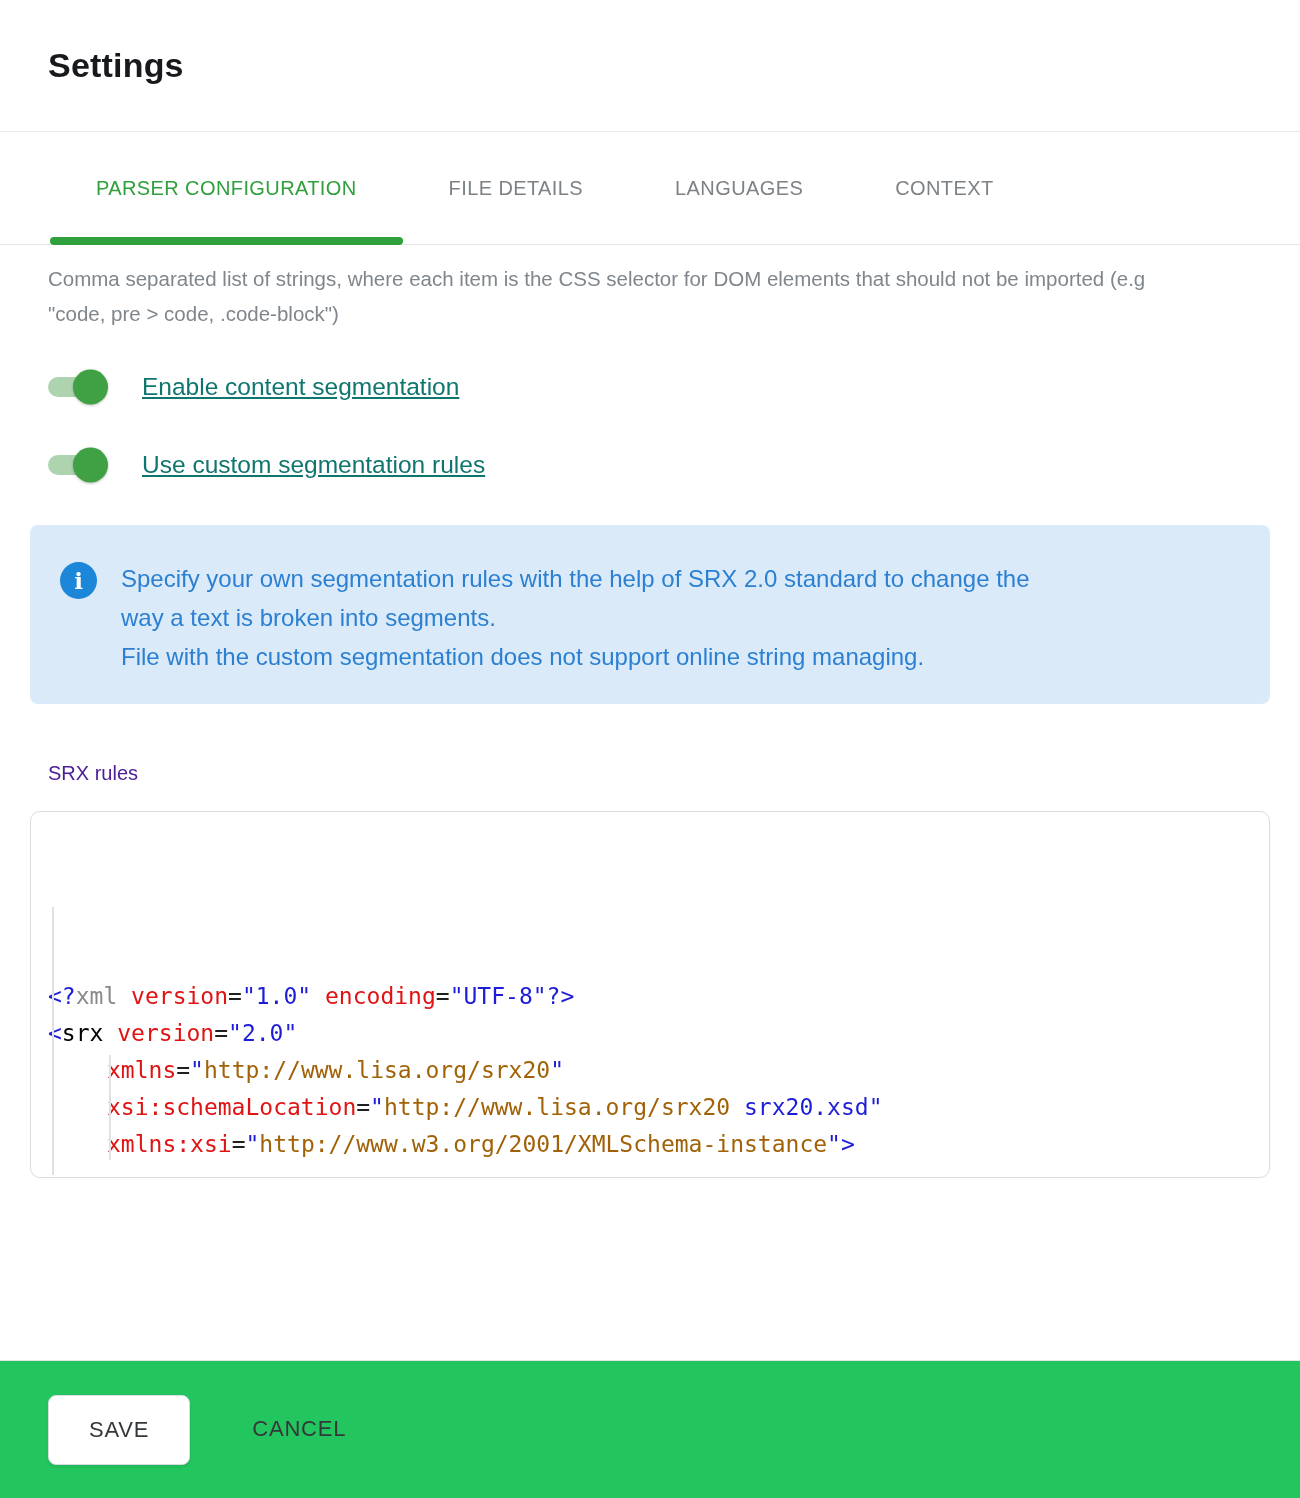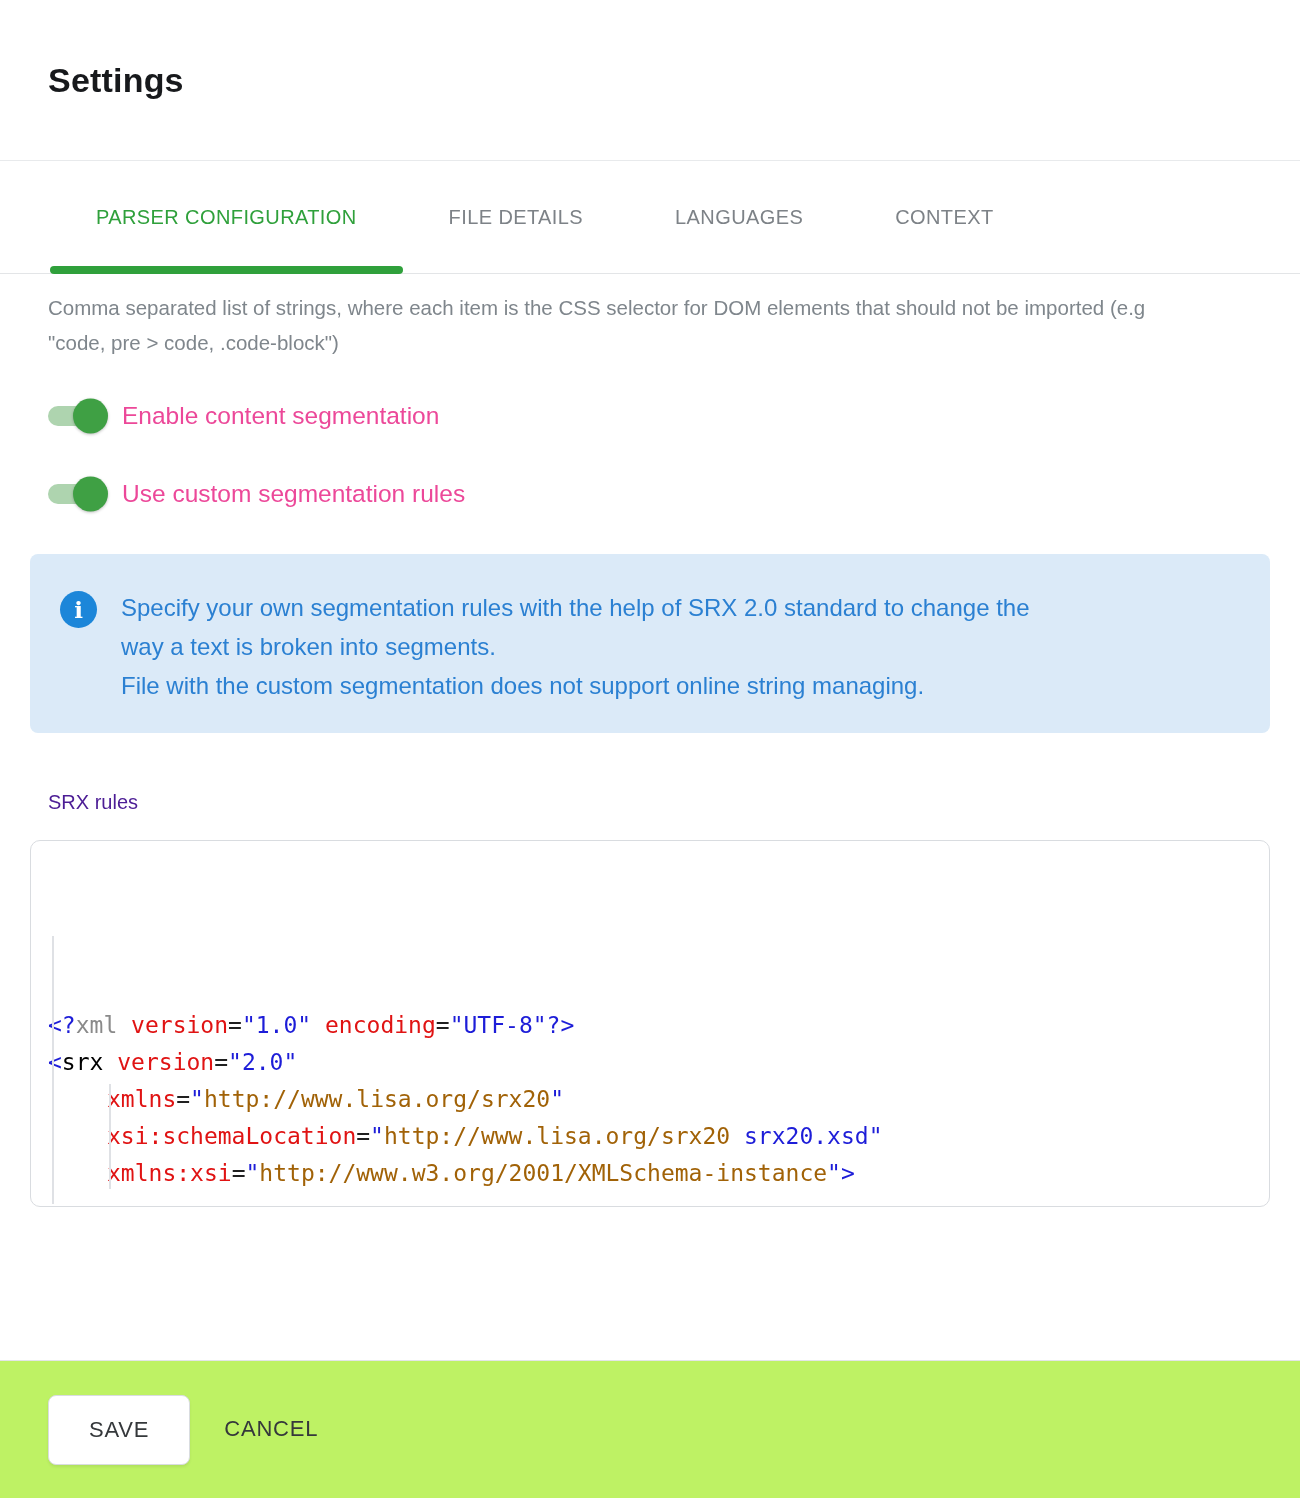--- a/index.html
+++ b/index.html
@@ -8,21 +8,21 @@
     font-family: "Liberation Sans", sans-serif;
     background: #ffffff;
     color: #232629;
     overflow: hidden;
     display: flex;
     flex-direction: column;
   }
 
   
   .dlg-header {
-    height: 161px;
+    height: 132px;
     flex: 0 0 auto;
     display: flex;
     align-items: center;
     padding: 0 48px;
     border-bottom: 1px solid #e8eaec;
   }
   .dlg-title { font-size: 34px; font-weight: 700; color: #17191c; letter-spacing: 0.2px; }
 
   
   .tabs {
@@ -79,21 +79,21 @@
     background: #aed4af;
   }
   .switch-thumb {
     position: absolute; top: 50%; right: -8px;
     width: 35px; height: 35px;
     transform: translateY(-50%);
     border-radius: 50%;
     background: #3fa044;
     box-shadow: 0 1px 3px rgba(0,0,0,0.25);
   }
-  .toggle-label { margin-left: 22px; font-size: 24.5px; color: #ec4899; }
+  .toggle-label { margin-left: 42px; font-size: 24.5px; color: #0f766e; text-decoration: underline; }
 
   
   .info-box {
     margin: 38px 30px 0 30px;
     background: #dbeaf8;
     border-radius: 8px;
     padding: 34px 36px 28px 30px;
     display: flex;
     align-items: flex-start;
   }
@@ -144,21 +144,22 @@
   .guide-2 { left: 78px; top: 243px; height: 105px; }
 
   
   .dlg-footer {
     flex: 0 0 auto;
     height: 138px;
     border-top: 1px solid #e3e5e7;
     display: flex;
     align-items: flex-start;
     padding: 34px 48px 0 48px;
-    background: #bef264;
+    background: #22c55e;
+    gap: 28px;
   }
   .btn-save {
     background: #ffffff;
     border: 1px solid #d9dce0;
     border-radius: 8px;
     padding: 21px 40px;
     font-family: "Liberation Sans", sans-serif;
     font-size: 22px;
     font-weight: 500;
     letter-spacing: 0.8px;

